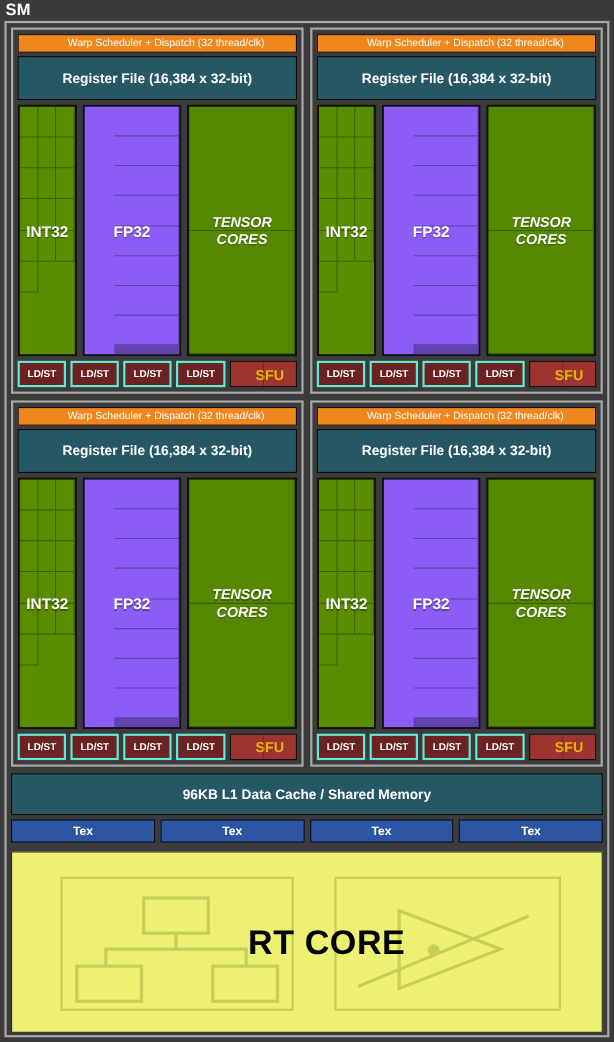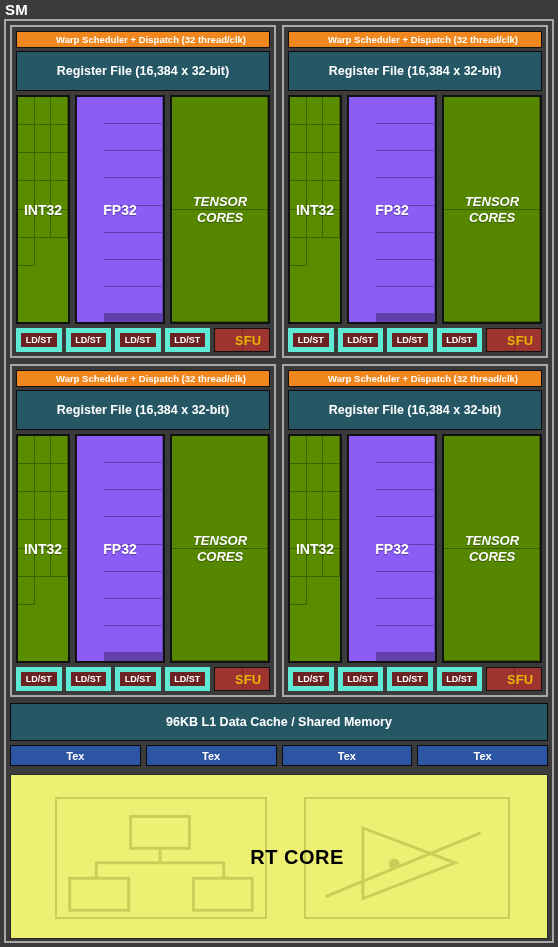--- a/index.html
+++ b/index.html
@@ -63,21 +63,21 @@
     display: flex;
     flex-direction: column;
   }
 
   .warp-sched {
     height: 17px;
     background: #f0871e;
     border: 1px solid #111111;
     color: #ffffff;
     font-size: 9.5px;
-    font-weight: bold;
+    font-weight: normal;
     display: flex;
     align-items: center;
     justify-content: center;
     white-space: nowrap;
     padding-left: 16px;
   }
 
   .reg-file {
     margin-top: 3px;
     height: 40px;
@@ -154,21 +154,21 @@
   .ldst-row {
     margin-top: 4px;
     height: 24px;
     display: flex;
     gap: 4px;
   }
 
   .ldst {
     flex: 1;
     background: #6b2222;
-    border: 5px solid #5eead4;
+    border: 2px solid #5eead4;
     color: #ffffff;
     font-size: 9px;
     font-weight: bold;
     display: flex;
     align-items: center;
     justify-content: center;
   }
 
   .sfu {
     flex: 1.18;
@@ -262,21 +262,21 @@
 
   .rt-svg { position: absolute; inset: 0; width: 100%; height: 100%; }
 
   .rt-label {
     position: absolute;
     left: 0; right: 0;
     top: 50%;
     transform: translateY(-50%);
     text-align: center;
     color: #000000;
-    font-size: 20px;
+    font-size: 31px;
     font-weight: bold;
     letter-spacing: 0.5px;
     margin-left: 36px;
   }
 </style>
 </head>
 <body>
 
 <div class="sm-root">
 

